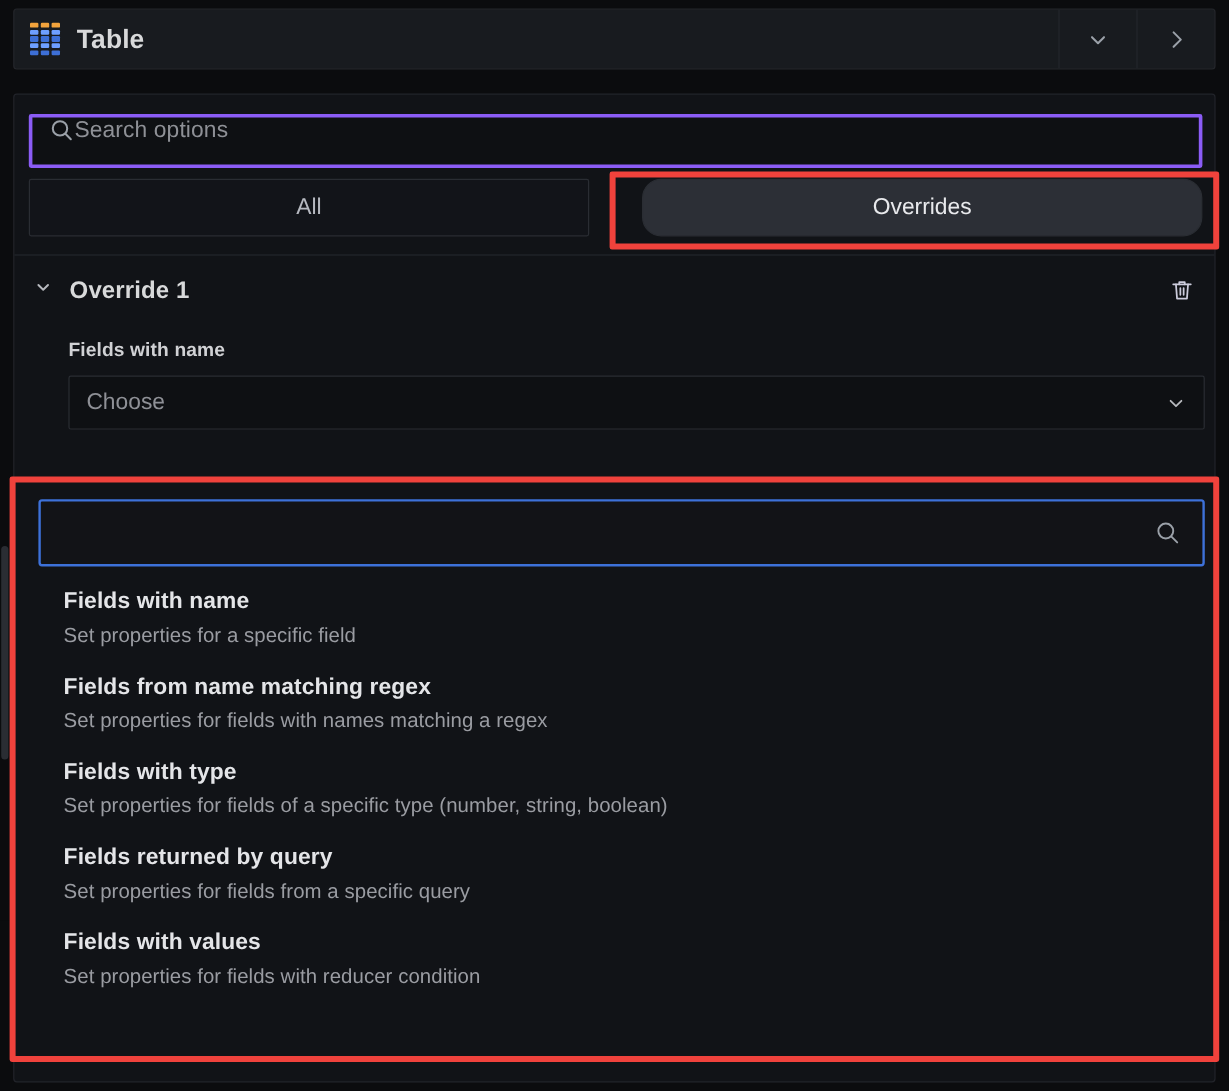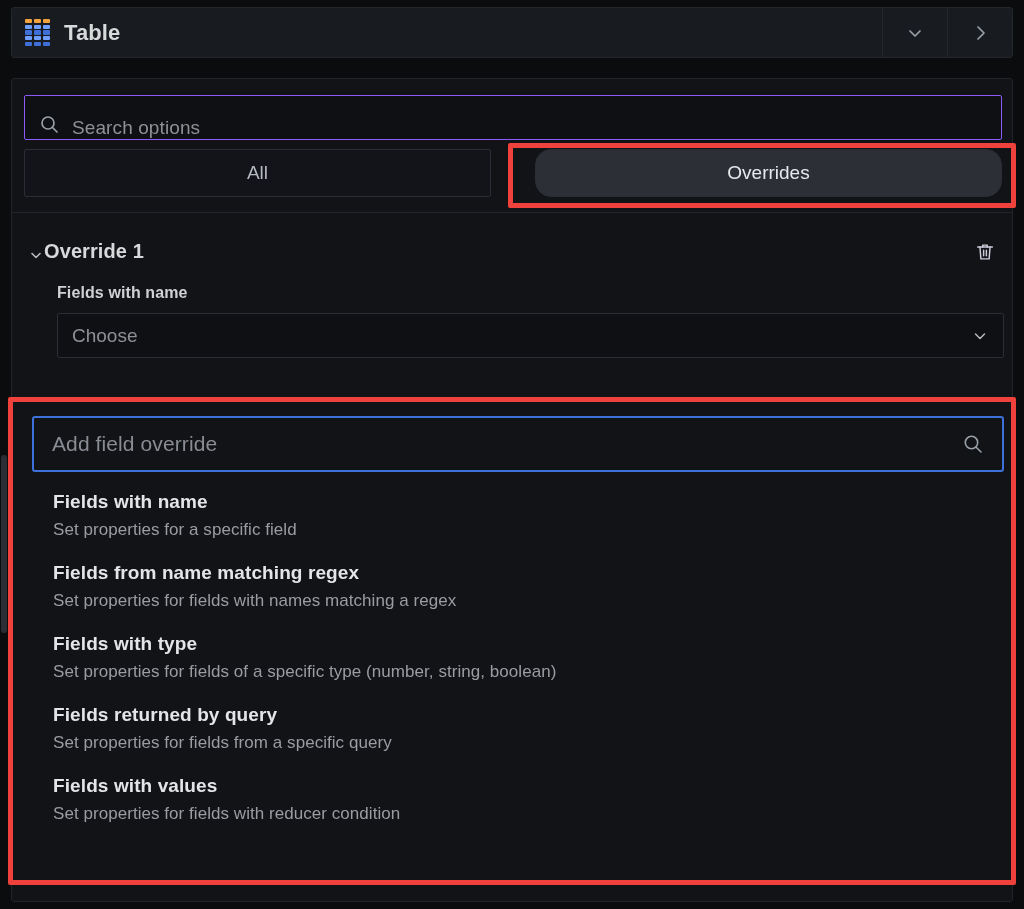--- a/index.html
+++ b/index.html
@@ -83,26 +83,25 @@
     border-radius: 3px;
   }
 
   .search-box {
     position: absolute;
     left: 12px;
     top: 16px;
     width: 978px;
     height: 45px;
     background: #0e1013;
-    border: 1px solid #8b5cf6;
+    border: 3px solid #8b5cf6;
     border-radius: 2px;
     display: flex;
-    align-items: flex-end;
+    align-items: flex-start;
     padding: 0 14px;
-    gap: 12px;
   }
   .search-box .ph {
     color: #8e9096;
     font-size: 19px;
     letter-spacing: 0.1px;
   }
   .icon-stroke { stroke: #9aa0a8; fill: none; stroke-width: 1.7; }
 
   .tabs {
     position: absolute;
@@ -136,21 +135,22 @@
   }
 
   
   .ov-head {
     position: absolute;
     left: 16px;
     top: 152px;
     width: 968px;
     height: 32px;
     display: flex;
-    align-items: flex-end;
+    align-items: flex-start;
+    gap: 14px;
   }
   .ov-caret { color: #b7b9be; display: flex; align-items: center; }
   .ov-title {
     color: #d8d9da;
     font-size: 20px;
     font-weight: bold;
     letter-spacing: 0.1px;
   }
   .ov-trash { margin-left: auto; color: #ccccdc; display: flex; }
 
@@ -337,21 +337,20 @@
   <div class="select-field">
     <span class="val">Choose</span>
     <span class="caret">
       <svg width="18" height="18" viewBox="0 0 18 18">
           <path d="M4.5 7l4.5 4.5L13.5 7" fill="none" stroke="#b7b9be" stroke-width="1.5" stroke-linecap="round" stroke-linejoin="round"></path>
         </svg>
     </span>
   </div>
 
   <div class="add-input">
-    <span class="ph">Add field override</span>
     <span class="srch">
       <svg width="22" height="22" viewBox="0 0 22 22">
           <circle cx="9.5" cy="9.5" r="6.2" fill="none" stroke="#9aa0a8" stroke-width="1.6"></circle>
           <path d="M14.2 14.2L19 19" stroke="#9aa0a8" stroke-width="1.6" stroke-linecap="round" fill="none"></path>
         </svg>
     </span>
   </div>
 
   <div class="opt-list">
     <div class="opt">

